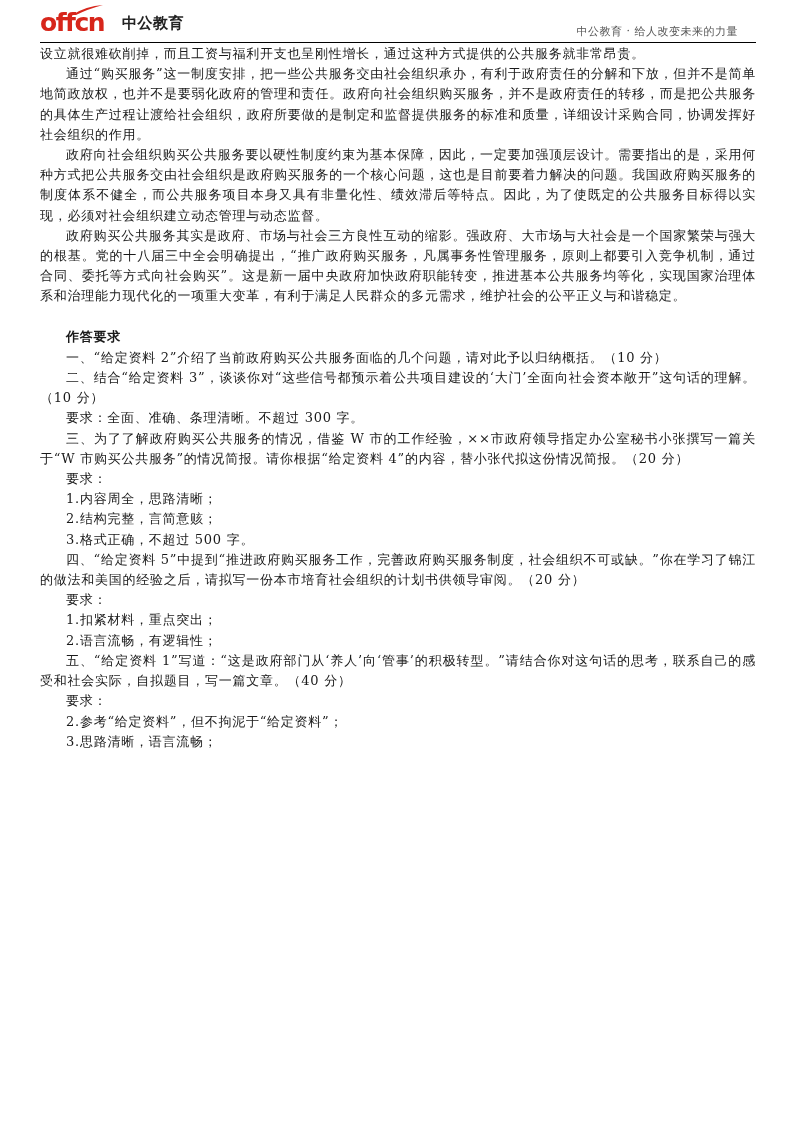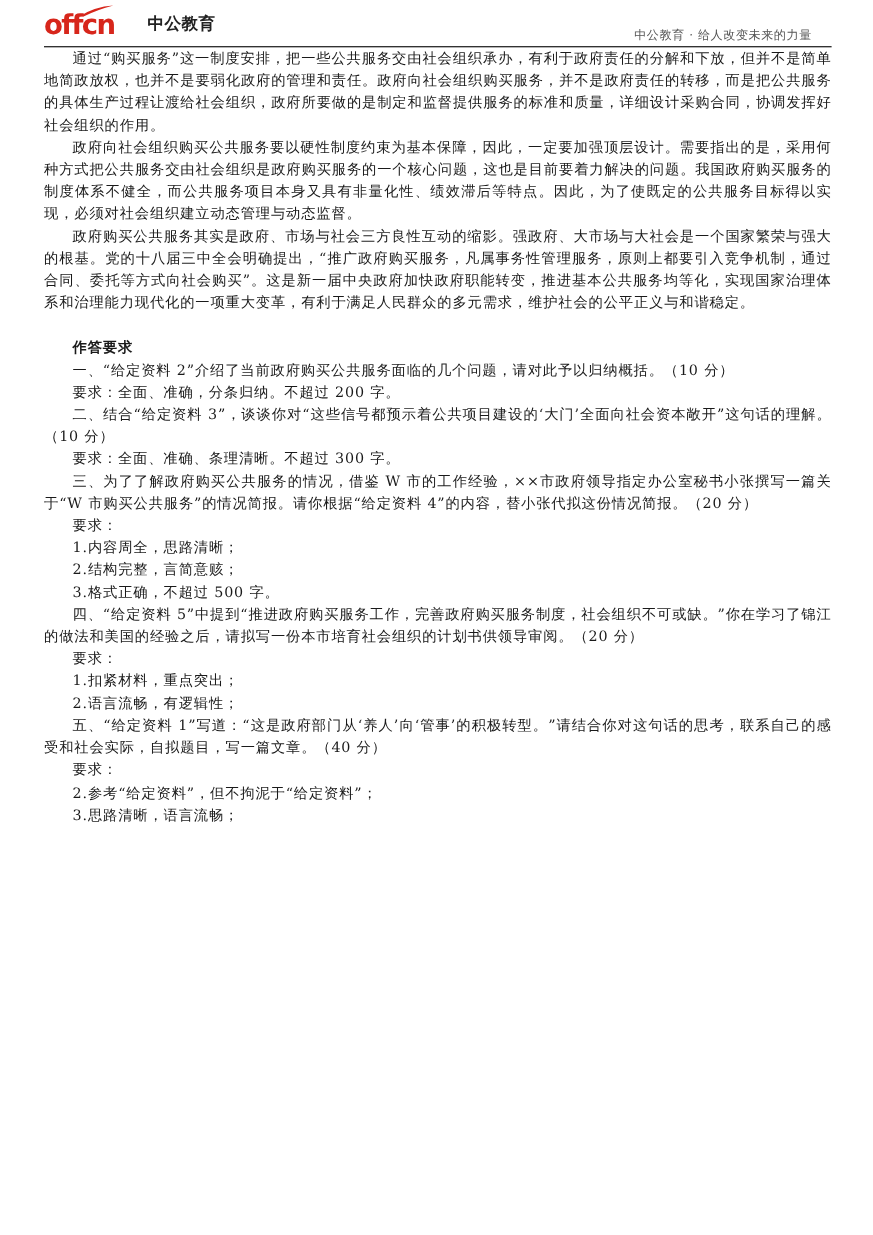--- a/index.html
+++ b/index.html
@@ -1,20 +1,20 @@
 <!DOCTYPE html>
 <html><head>
 <meta charset="utf-8">
 <style>
   html, body { margin: 0; padding: 0; background: #ffffff; }
   body { width: 794px; height: 1123px; position: relative; overflow: hidden;
          font-family: "DejaVu Serif", "Liberation Serif", serif; color: #1a1a1a; }
   .header { position: absolute; left: 40px; top: 8px; width: 716px; height: 34px;
             border-bottom: 1.3px solid #000; }
-  .logo { position: absolute; left: 0; top: 2px; display: flex; align-items: flex-start; gap: 12px; }
+  .logo { position: absolute; left: 0; top: 2px; display: flex; align-items: center; }
   .logo-en { font-family: "DejaVu Sans", "Liberation Sans", sans-serif; font-weight: bold;
              font-size: 25px; color: #d7261b; letter-spacing: -1.5px; line-height: 26px; position: relative; }
   .logo-swoosh { position: absolute; left: 30px; top: -6px; width: 34px; height: 12px; }
   .logo-cn { font-family: "DejaVu Sans", "Liberation Sans", sans-serif; font-weight: bold;
              font-size: 15px; color: #222; margin-left: 18px; line-height: 22px; letter-spacing: 0.5px; }
   .slogan { position: absolute; right: 18px; bottom: 3px; font-size: 11px; color: #555; letter-spacing: 0.5px; }
   .content { position: absolute; left: 40px; top: 44px; width: 716px;
              font-size: 13px; line-height: 20.2px; letter-spacing: 0.75px; text-align: justify; }
   .content p { margin: 0; }
   .indent { text-indent: 26px; }
@@ -30,28 +30,28 @@
     <span class="logo-en">offcn</span>
     <svg class="logo-swoosh" viewBox="0 0 34 12">
       <path d="M2 11 Q16 2 33 1 Q18 5 6 11 Z" fill="#d7261b"></path>
     </svg>
     <span class="logo-cn">中公教育</span>
   </div>
   <div class="slogan">中公教育 · 给人改变未来的力量</div>
 </div>
 
 <div class="content">
+  <p>设立就很难砍削掉，而且工资与福利开支也呈刚性增长，通过这种方式提供的公共服务就非常昂贵。</p>
   <p class="indent">通过“购买服务”这一制度安排，把一些公共服务交由社会组织承办，有利于政府责任的分解和下放，但并不是简单地简政放权，也并不是要弱化政府的管理和责任。政府向社会组织购买服务，并不是政府责任的转移，而是把公共服务的具体生产过程让渡给社会组织，政府所要做的是制定和监督提供服务的标准和质量，详细设计采购合同，协调发挥好社会组织的作用。</p>
   <p class="indent">政府向社会组织购买公共服务要以硬性制度约束为基本保障，因此，一定要加强顶层设计。需要指出的是，采用何种方式把公共服务交由社会组织是政府购买服务的一个核心问题，这也是目前要着力解决的问题。我国政府购买服务的制度体系不健全，而公共服务项目本身又具有非量化性、绩效滞后等特点。因此，为了使既定的公共服务目标得以实现，必须对社会组织建立动态管理与动态监督。</p>
   <p class="indent">政府购买公共服务其实是政府、市场与社会三方良性互动的缩影。强政府、大市场与大社会是一个国家繁荣与强大的根基。党的十八届三中全会明确提出，“推广政府购买服务，凡属事务性管理服务，原则上都要引入竞争机制，通过合同、委托等方式向社会购买”。这是新一届中央政府加快政府职能转变，推进基本公共服务均等化，实现国家治理体系和治理能力现代化的一项重大变革，有利于满足人民群众的多元需求，维护社会的公平正义与和谐稳定。</p>
 
   <p class="section-title">作答要求</p>
 
   <p class="indent">一、“给定资料 2”介绍了当前政府购买公共服务面临的几个问题，请对此予以归纳概括。（10 分）</p>
-  <p class="sub">要求：全面、准确，分条归纳。不超过 200 字。</p>
 
   <p class="indent">二、结合“给定资料 3”，谈谈你对“这些信号都预示着公共项目建设的‘大门’全面向社会资本敞开”这句话的理解。（10 分）</p>
   <p class="sub">要求：全面、准确、条理清晰。不超过 300 字。</p>
 
   <p class="indent">三、为了了解政府购买公共服务的情况，借鉴 W 市的工作经验，××市政府领导指定办公室秘书小张撰写一篇关于“W 市购买公共服务”的情况简报。请你根据“给定资料 4”的内容，替小张代拟这份情况简报。（20 分）</p>
   <p class="sub">要求：</p>
   <p class="sub">1.内容周全，思路清晰；</p>
   <p class="sub">2.结构完整，言简意赅；</p>
   <p class="sub">3.格式正确，不超过 500 字。</p>
 

